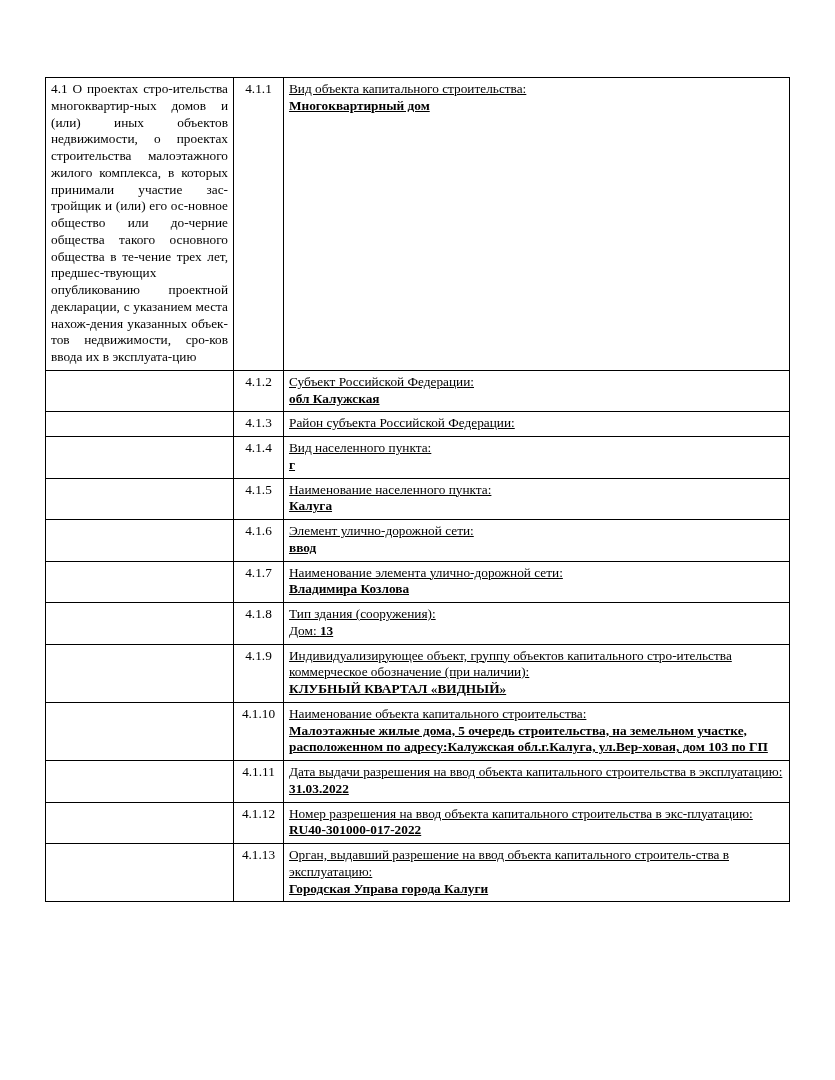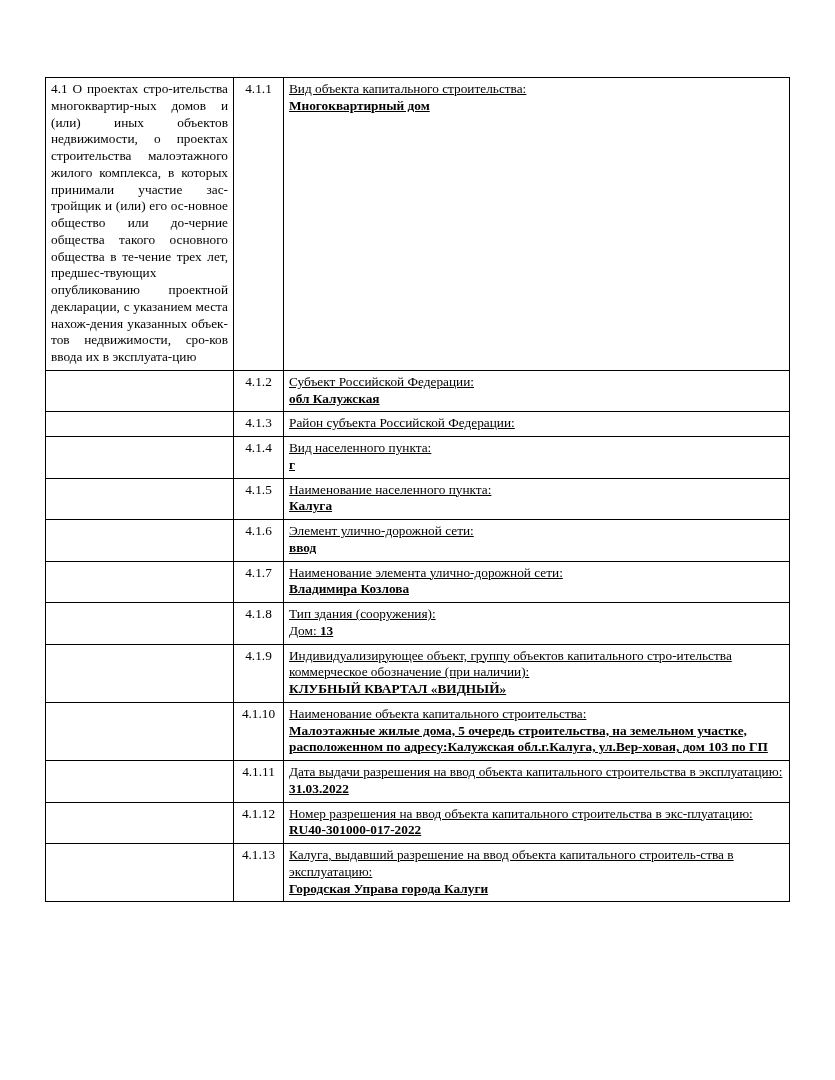--- a/index.html
+++ b/index.html
@@ -193,19 +193,19 @@
         <td class="valcell">
           <span class="label">Номер разрешения на ввод объекта капитального строительства в экс-плуатацию:</span>
           <span class="value">RU40-301000-017-2022</span>
         </td>
       </tr>
 
       <tr>
         <td class="leftcell empty">&nbsp;</td>
         <td class="numcell">4.1.13</td>
         <td class="valcell">
-          <span class="label">Калуга, выдавший разрешение на ввод объекта капитального строитель-ства в эксплуатацию:</span>
+          <span class="label">Орган, выдавший разрешение на ввод объекта капитального строитель-ства в эксплуатацию:</span>
           <span class="value">Городская Управа города Калуги</span>
         </td>
       </tr>
     </tbody>
   </table>
 </div>
 
 </body></html>

